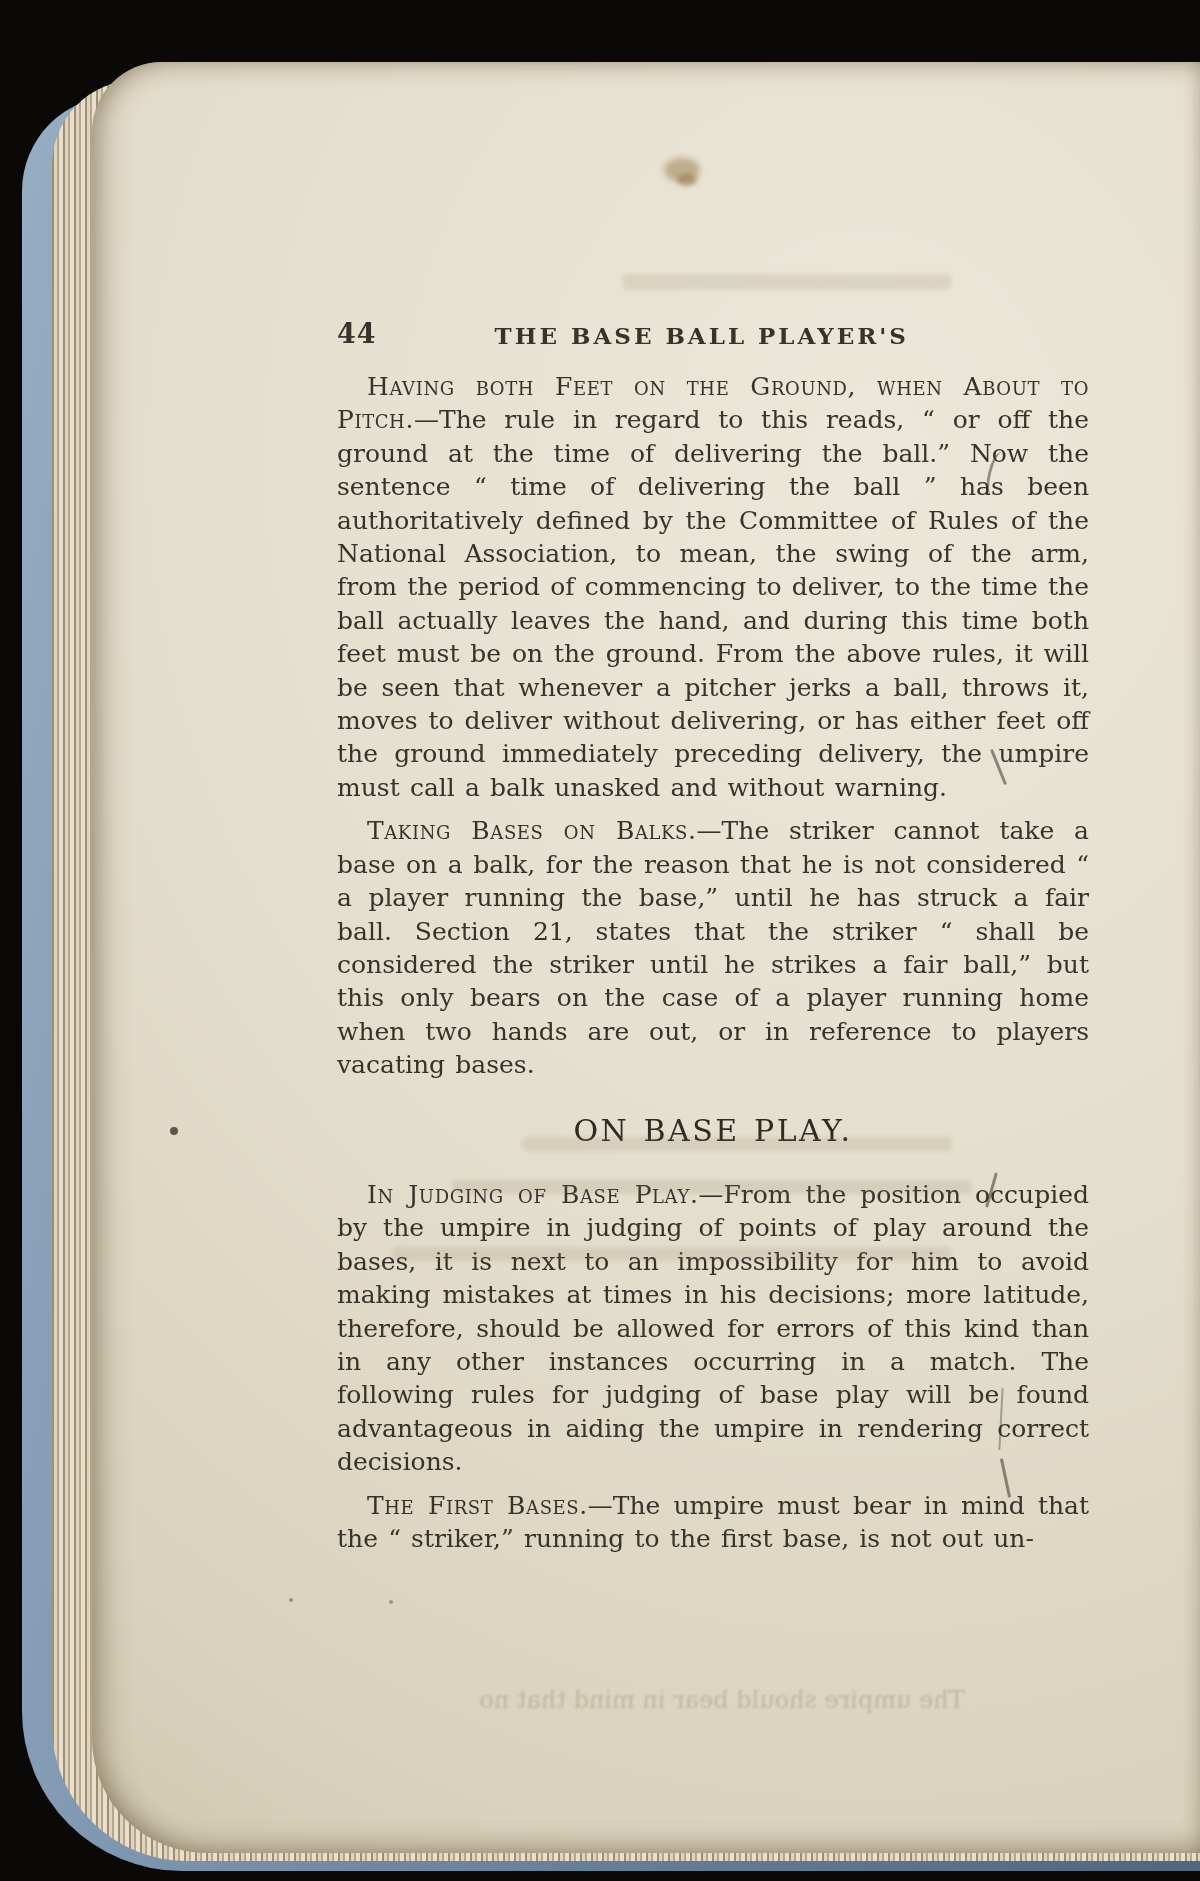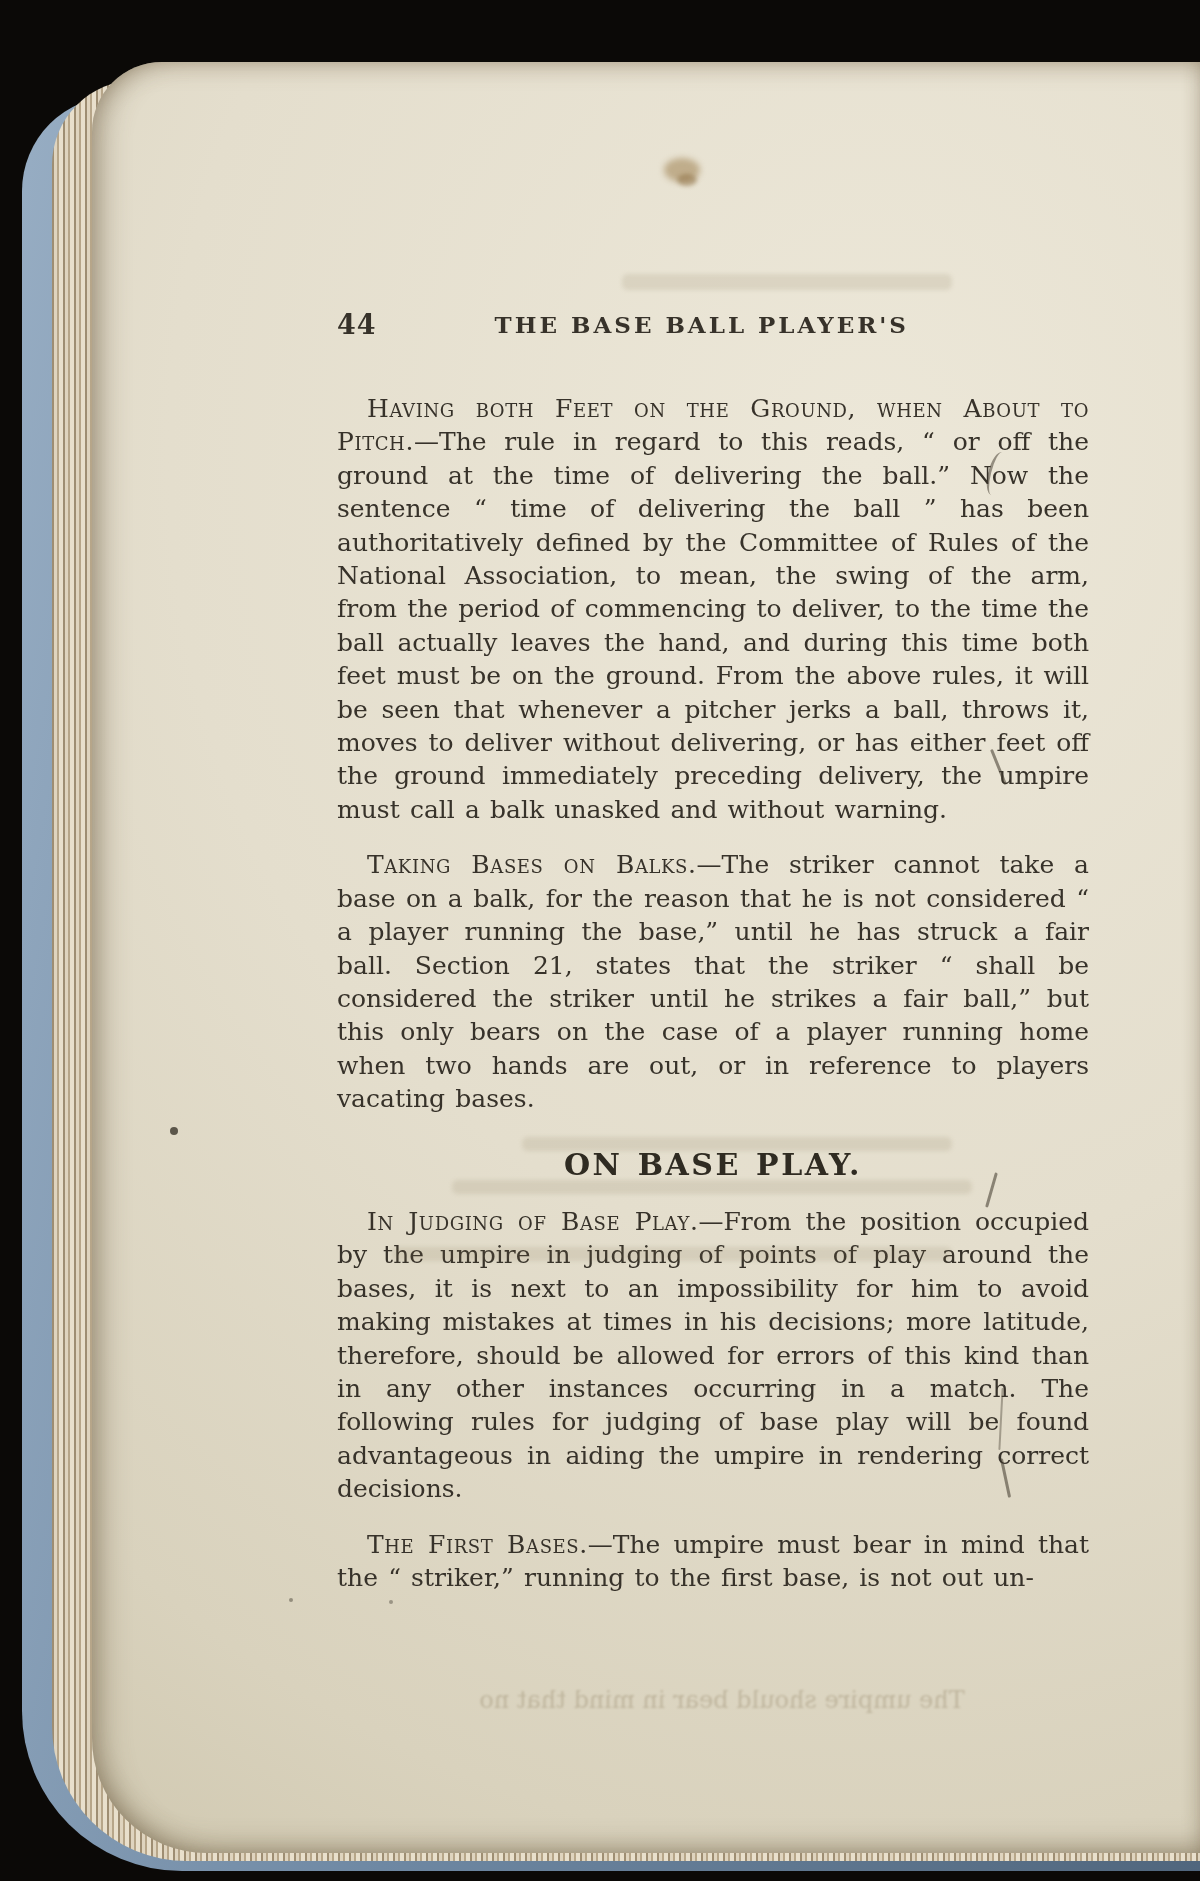--- a/index.html
+++ b/index.html
@@ -33,36 +33,36 @@
     border-radius:70px 0 0 115px;
     background:radial-gradient(140% 100% at 70% 22%,
       #ece7d8 0%, var(--paper,#e4decd) 45%, #d9d2bd 78%, #ccc4ab 100%);
     box-shadow:
       inset 20px 0 30px -12px rgba(96,78,50,.45),
       inset 0 -18px 28px -14px rgba(96,78,50,.42),
       inset 0 16px 24px -14px rgba(120,100,70,.35),
       inset -10px 0 20px -12px rgba(90,75,50,.28);
   }
   .page-head{
-    position:absolute;left:245px;top:247px;width:750px;
-    display:flex;align-items:center;color:var(--ink,#37322a);
+    position:absolute;left:245px;top:256px;width:750px;
+    display:flex;align-items:flex-end;color:var(--ink,#37322a);
   }
   .page-num{font-size:27px;font-weight:bold;letter-spacing:1px;}
   .running{flex:1;text-align:center;font-size:23px;font-weight:bold;letter-spacing:3px;padding-right:60px;}
   .text-block{
     position:absolute;left:245px;top:308px;width:752px;
     font-size:25px;line-height:33.4px;color:var(--ink,#37322a);
     text-align:justify;word-spacing:.09em;
   }
   .text-block p{margin:0 0 10px 0;}
-  .text-block p.indent{text-indent:30px;margin-top:22px;}
+  .text-block p.indent{text-indent:30px;}
   .lead{font-variant:small-caps;letter-spacing:.6px;}
   .sect{
-    text-align:center;font-size:30px;font-weight:bold;letter-spacing:2.5px;
-    margin:32px 0 24px 0;color:#2f2b22;text-indent:0;
+    text-align:center;font-size:30px;font-weight:normal;letter-spacing:2.5px;
+    margin:32px 0 31px 0;color:#2f2b22;text-indent:0;
   }
   
   .ghost-line{
     position:absolute;left:300px;top:1624px;width:660px;
     transform:scaleX(-1);
     font-size:24px;color:#8a7b5c;opacity:.34;filter:blur(1.3px);
     text-align:center;white-space:nowrap;
   }
   .bleed{position:absolute;filter:blur(2.2px);background:rgba(128,110,78,.14);border-radius:6px;}
   

